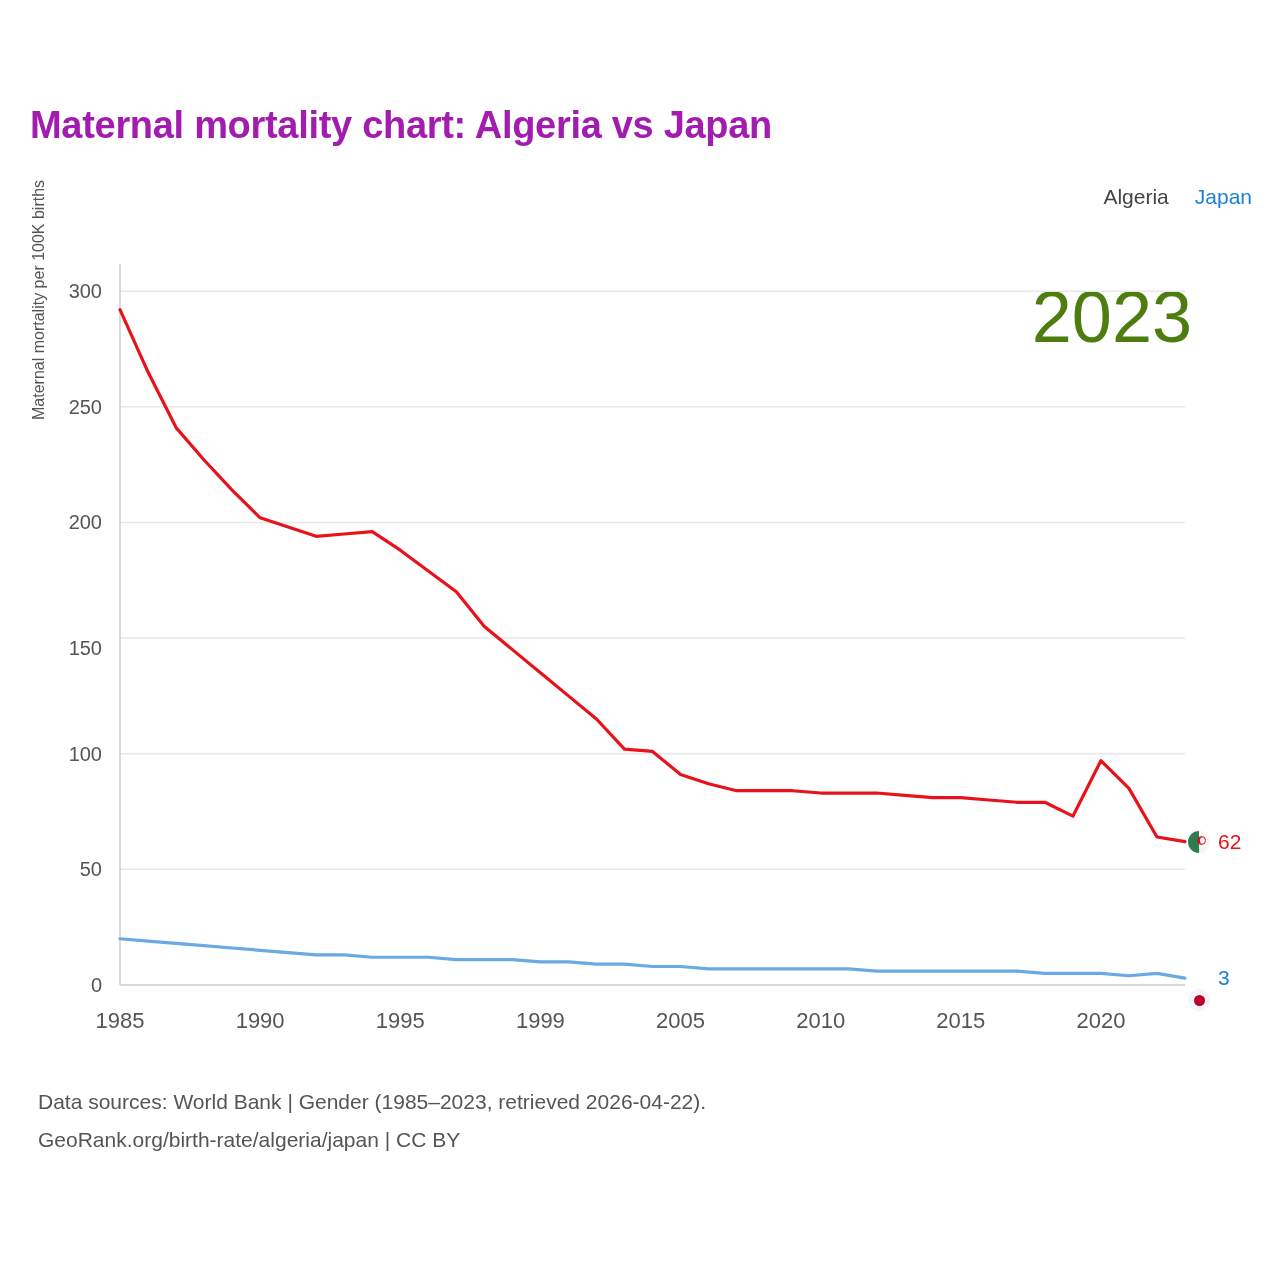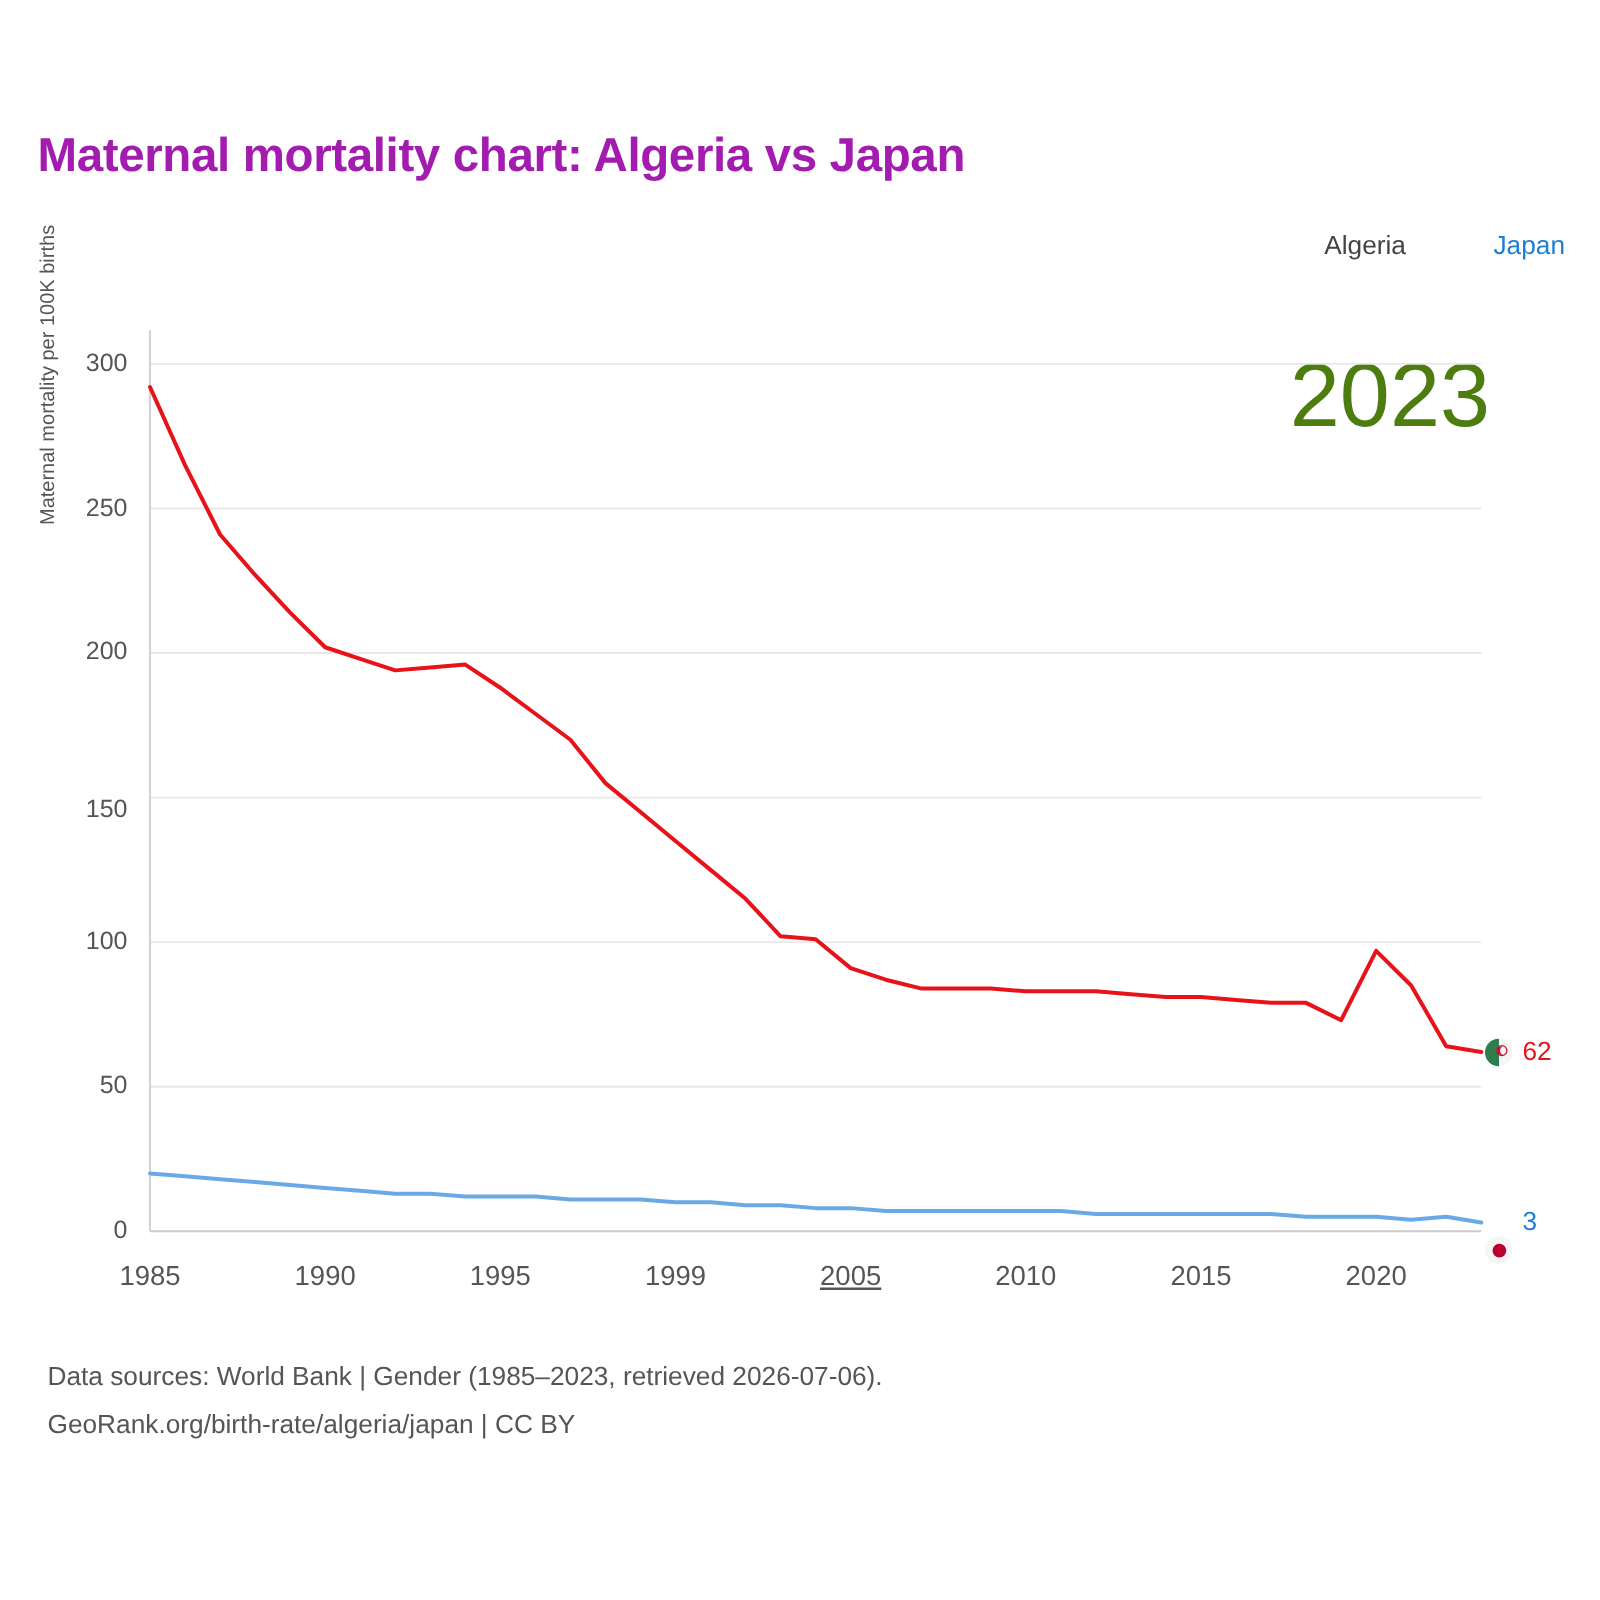--- a/index.html
+++ b/index.html
@@ -42,21 +42,21 @@
     color: #444;
     line-height: 24px;
   }
   .legend-rule {
     height: 4px;
     width: 100%;
     margin-top: 2px;
   }
   .legend-item.algeria .legend-rule { background: #e8121a; }
   .legend-item.japan .legend-rule { background: #6aaae4; }
-  .legend-item.japan .legend-label { color: #1b7fd4; margin-left: 44px; }
+  .legend-item.japan .legend-label { color: #1b7fd4; }
 
   #chart-area {
     position: absolute;
     left: 0;
     top: 0;
     width: 1280px;
     height: 1280px;
   }
   #year-badge {
     position: absolute;
@@ -190,25 +190,25 @@
     <div class="ytick" style="left: 12px; top: 869.355px;">50</div>
     <div class="ytick" style="left: 12px; top: 753.71px;">100</div>
     <div class="ytick" style="left: 12px; top: 638.065px; margin-top: 10px;">150</div>
     <div class="ytick" style="left: 12px; top: 522.419px;">200</div>
     <div class="ytick" style="left: 12px; top: 406.774px;">250</div>
     <div class="ytick" style="left: 12px; top: 291.129px;">300</div>
     <div class="xtick" style="left: 120px;">1985</div>
     <div class="xtick" style="left: 260.132px;">1990</div>
     <div class="xtick" style="left: 400.263px;">1995</div>
     <div class="xtick" style="left: 540.395px;">1999</div>
-    <div class="xtick" style="left: 680.526px; text-decoration: underline;">2005</div>
+    <div class="xtick" style="left: 680.526px;">2005</div>
     <div class="xtick" style="left: 820.658px;">2010</div>
     <div class="xtick" style="left: 960.789px;">2015</div>
     <div class="xtick" style="left: 1100.92px;">2020</div>
   </div>
 
 <div class="endmarker flag-dz" id="marker-algeria" style="left: 1199px; top: 841.6px;"></div>
 <div class="endmarker flag-jp" id="marker-japan" style="left: 1199px; top: 978.061px;"></div>
 <div class="endlabel algeria" id="endlabel-algeria" style="left: 1218px; top: 841.6px;">62</div>
 <div class="endlabel japan" id="endlabel-japan" style="left: 1218px; top: 978.061px;">3</div>
 
-<div class="footer" id="footer-line1">Data sources: World Bank | Gender (1985–2023, retrieved 2026-07-06).</div>
+<div class="footer" id="footer-line1">Data sources: World Bank | Gender (1985–2023, retrieved 2026-04-22).</div>
 <div class="footer" id="footer-line2">GeoRank.org/birth-rate/algeria/japan | CC BY</div>
 
 </body></html>

